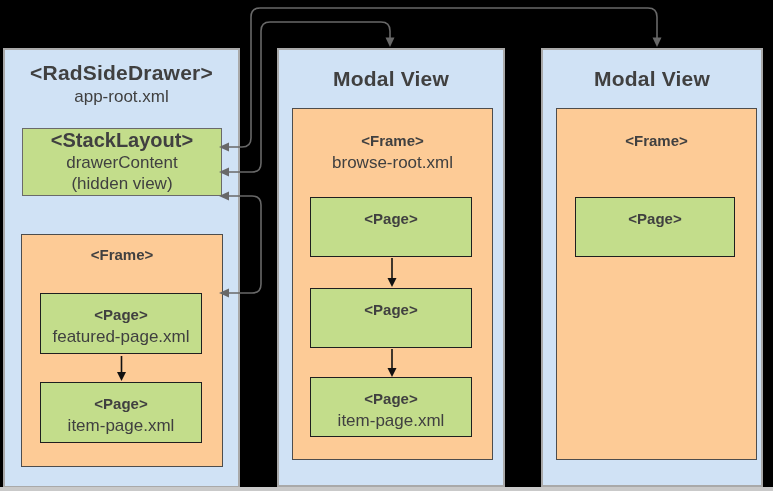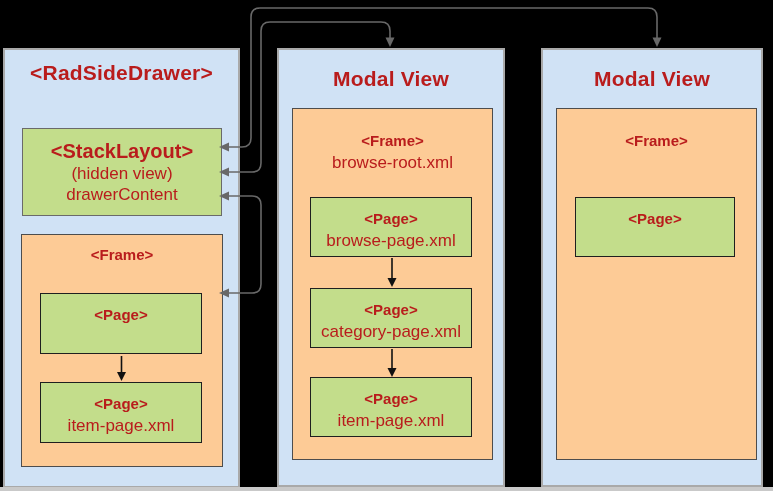--- a/index.html
+++ b/index.html
@@ -1,18 +1,18 @@
 <!DOCTYPE html>
 <html><head>
 <meta charset="utf-8">
 <style>
   html,body{margin:0;padding:0;background:#000;}
   #stage{
     position:relative;width:773px;height:491px;background:#000;overflow:hidden;
-    font-family:"Liberation Sans", sans-serif;color:#b91c1c;text-decoration:underline;
+    font-family:"Liberation Sans", sans-serif;color:#404040;text-decoration:underline;
   }
   .panel{
     position:absolute;background:#d0e2f5;border:2px solid #a9a9a9;
     box-sizing:border-box;
   }
   .hdr{position:absolute;left:0;right:0;text-align:center;}
   .t-lg{font-size:21px;font-weight:700;line-height:26px;letter-spacing:.2px;}
   .sub-lg{font-size:17px;line-height:22px;}
   .box{position:absolute;box-sizing:border-box;text-align:center;}
   .green{background:#c3dd8b;border:1.5px solid #6a6a6a;}
@@ -28,59 +28,59 @@
   .bhead{fill:#111;stroke:none;}
 </style>
 </head>
 <body>
 
 <div id="stage">
 
   <div class="panel" style="left:3px;top:48px;width:237px;height:440px;">
     <div class="hdr" style="top:10px;">
       <div class="t-lg">&lt;RadSideDrawer&gt;</div>
+      <div class="sub-lg">app-root.xml</div>
     </div>
 
-    <div class="box green" style="left:17px;top:78px;width:200px;height:88px;padding-top:11px;">
+    <div class="box green" style="left:17px;top:78px;width:200px;height:68px;">
       <div class="t-md" style="font-size:20px;">&lt;StackLayout&gt;</div>
+      <div class="sub">drawerContent</div>
       <div class="sub">(hidden view)</div>
-      <div class="sub">drawerContent</div>
     </div>
 
     <div class="box orange" style="left:16px;top:184px;width:202px;height:233px;padding-top:8px;">
       <div class="t-md">&lt;Frame&gt;</div>
 
       <div class="box page" style="left:18px;top:58px;width:162px;height:61px;padding-top:9px;">
         <div class="t-md">&lt;Page&gt;</div>
+        <div class="sub">featured-page.xml</div>
       </div>
 
       <div class="box page" style="left:18px;top:147px;width:162px;height:61px;padding-top:9px;">
         <div class="t-md">&lt;Page&gt;</div>
         <div class="sub">item-page.xml</div>
       </div>
     </div>
   </div>
 
   <div class="panel" style="left:277px;top:48px;width:228px;height:439px;">
     <div class="hdr" style="top:16px;">
       <div class="t-lg">Modal View</div>
     </div>
 
     <div class="box orange" style="left:13px;top:58px;width:201px;height:352px;padding-top:20px;">
       <div class="t-md">&lt;Frame&gt;</div>
       <div class="sub">browse-root.xml</div>
 
       <div class="box page" style="left:17px;top:88px;width:162px;height:60px;padding-top:9px;">
         <div class="t-md">&lt;Page&gt;</div>
-        <div class="sub">browse-page.xml</div>
       </div>
 
       <div class="box page" style="left:17px;top:179px;width:162px;height:60px;padding-top:9px;">
         <div class="t-md">&lt;Page&gt;</div>
-        <div class="sub">category-page.xml</div>
       </div>
 
       <div class="box page" style="left:17px;top:268px;width:162px;height:60px;padding-top:9px;">
         <div class="t-md">&lt;Page&gt;</div>
         <div class="sub">item-page.xml</div>
       </div>
     </div>
   </div>
 
   <div class="panel" style="left:541px;top:48px;width:222px;height:439px;">

